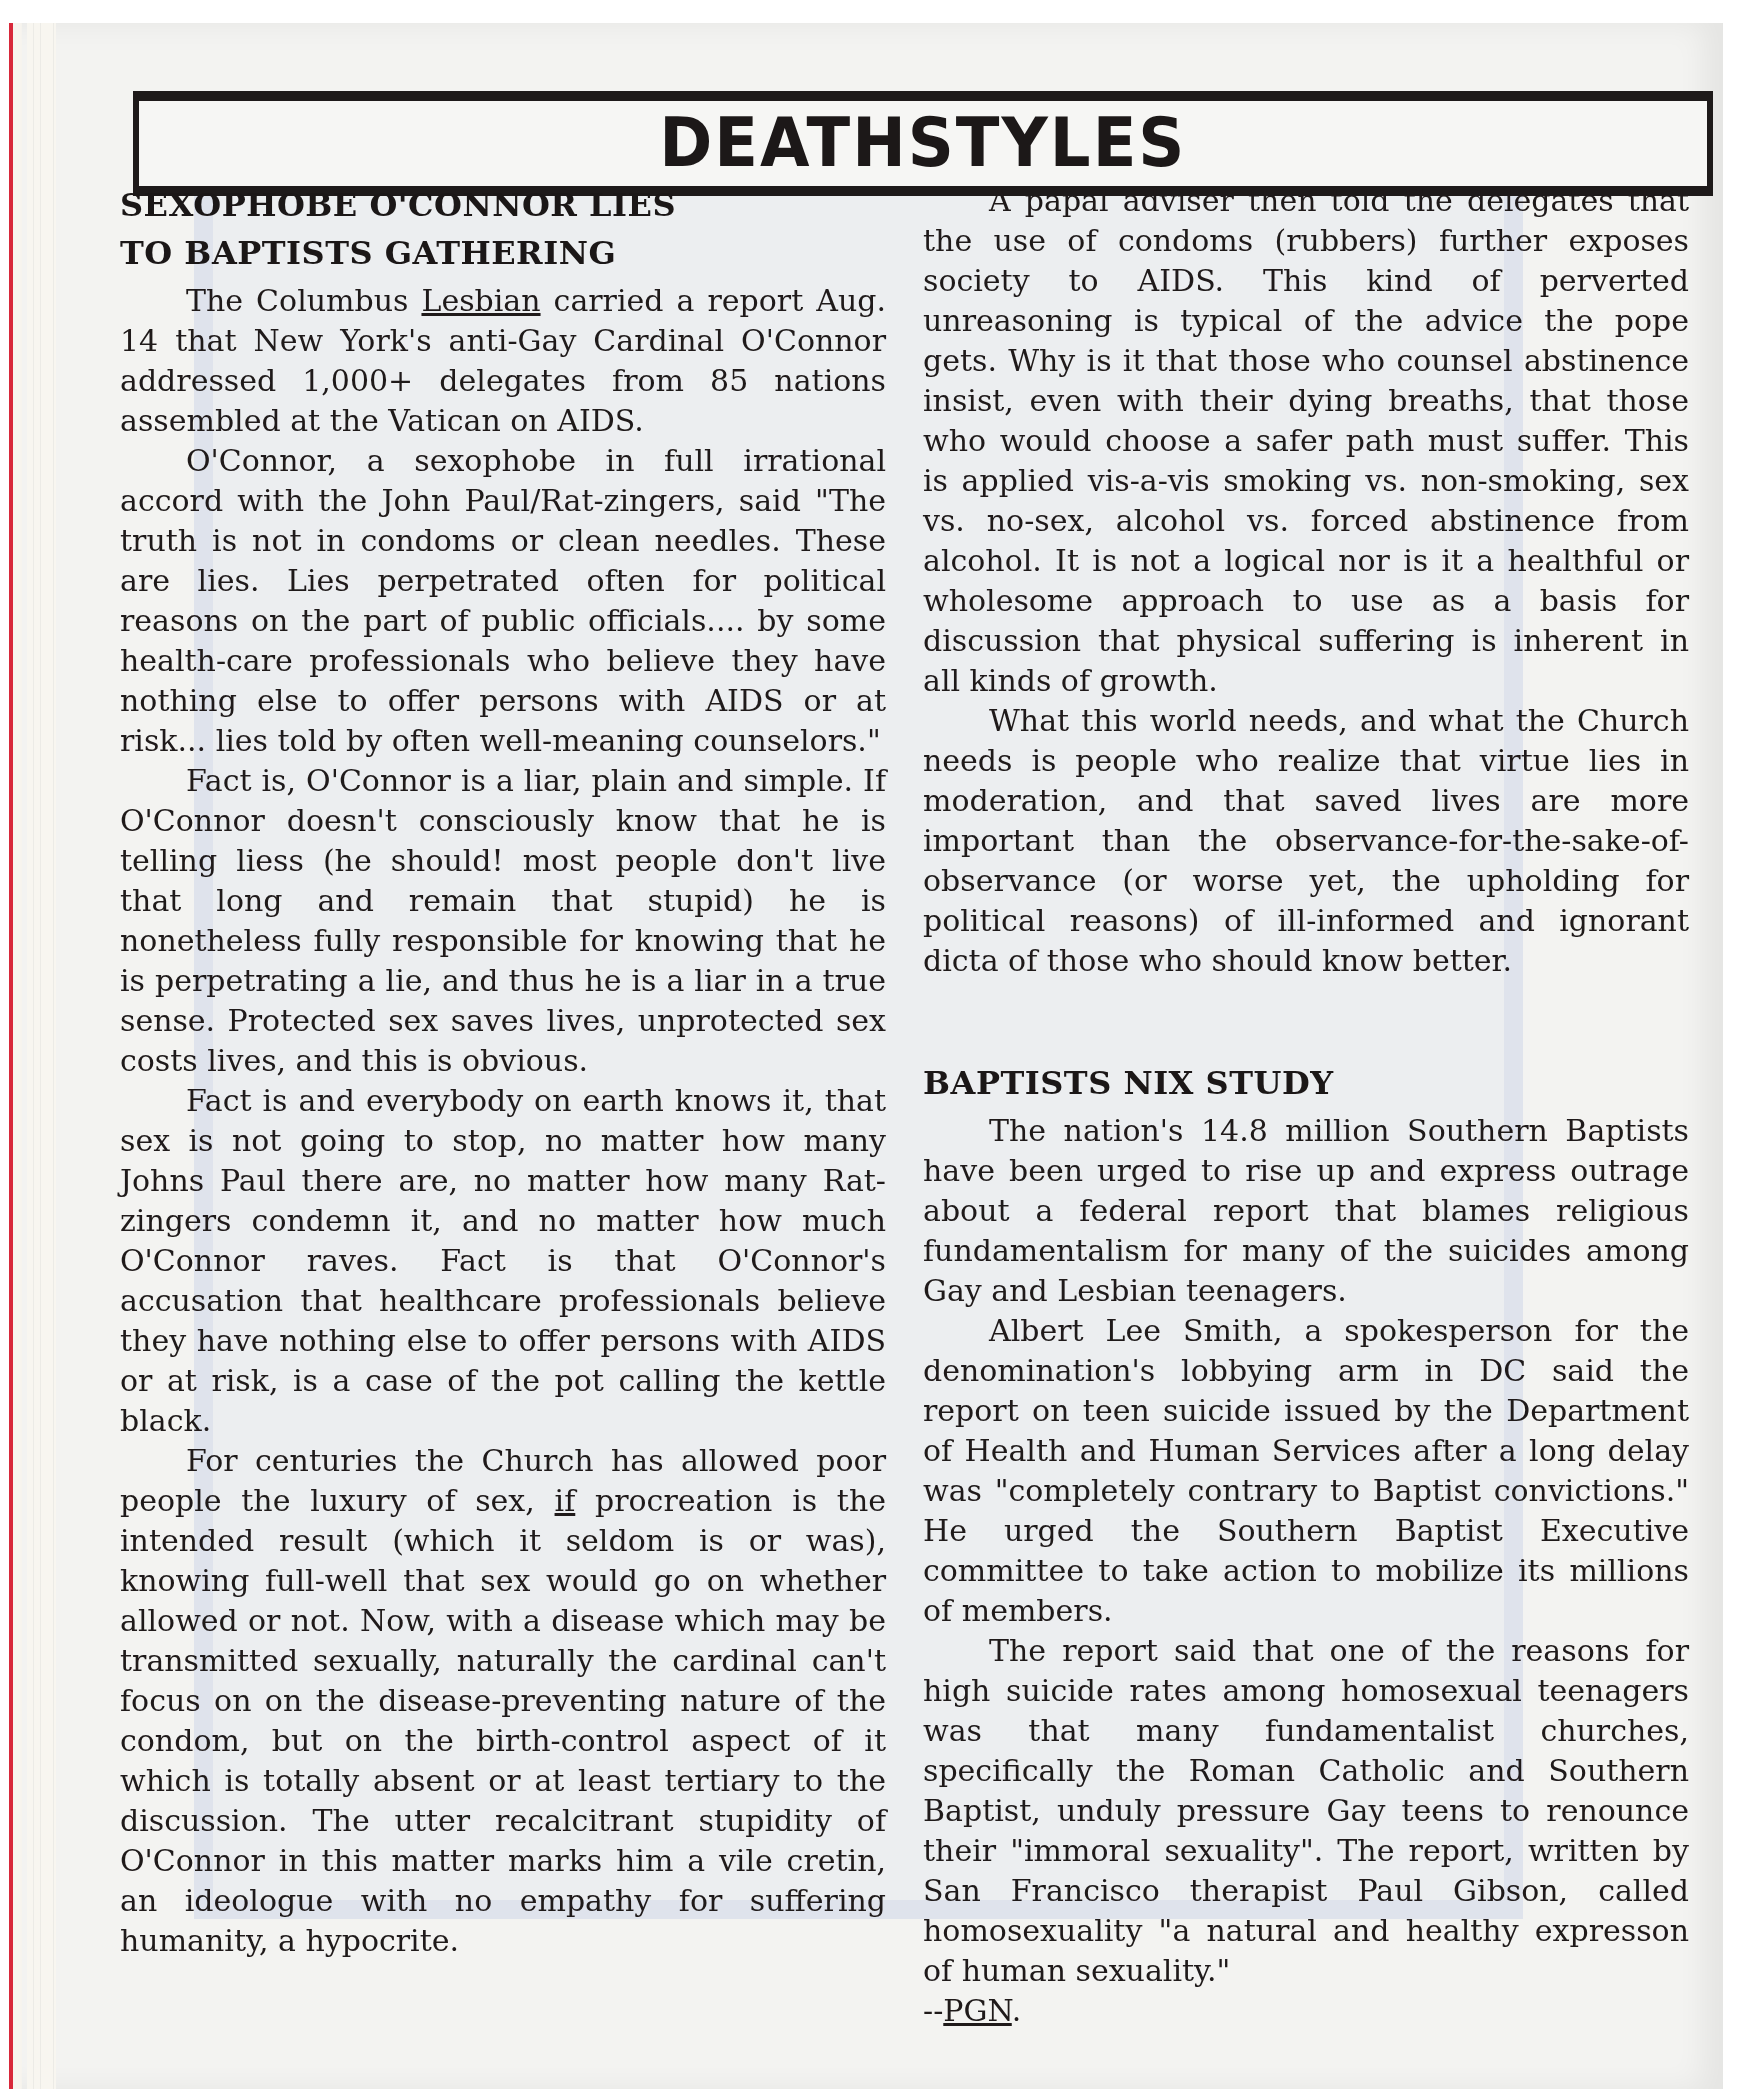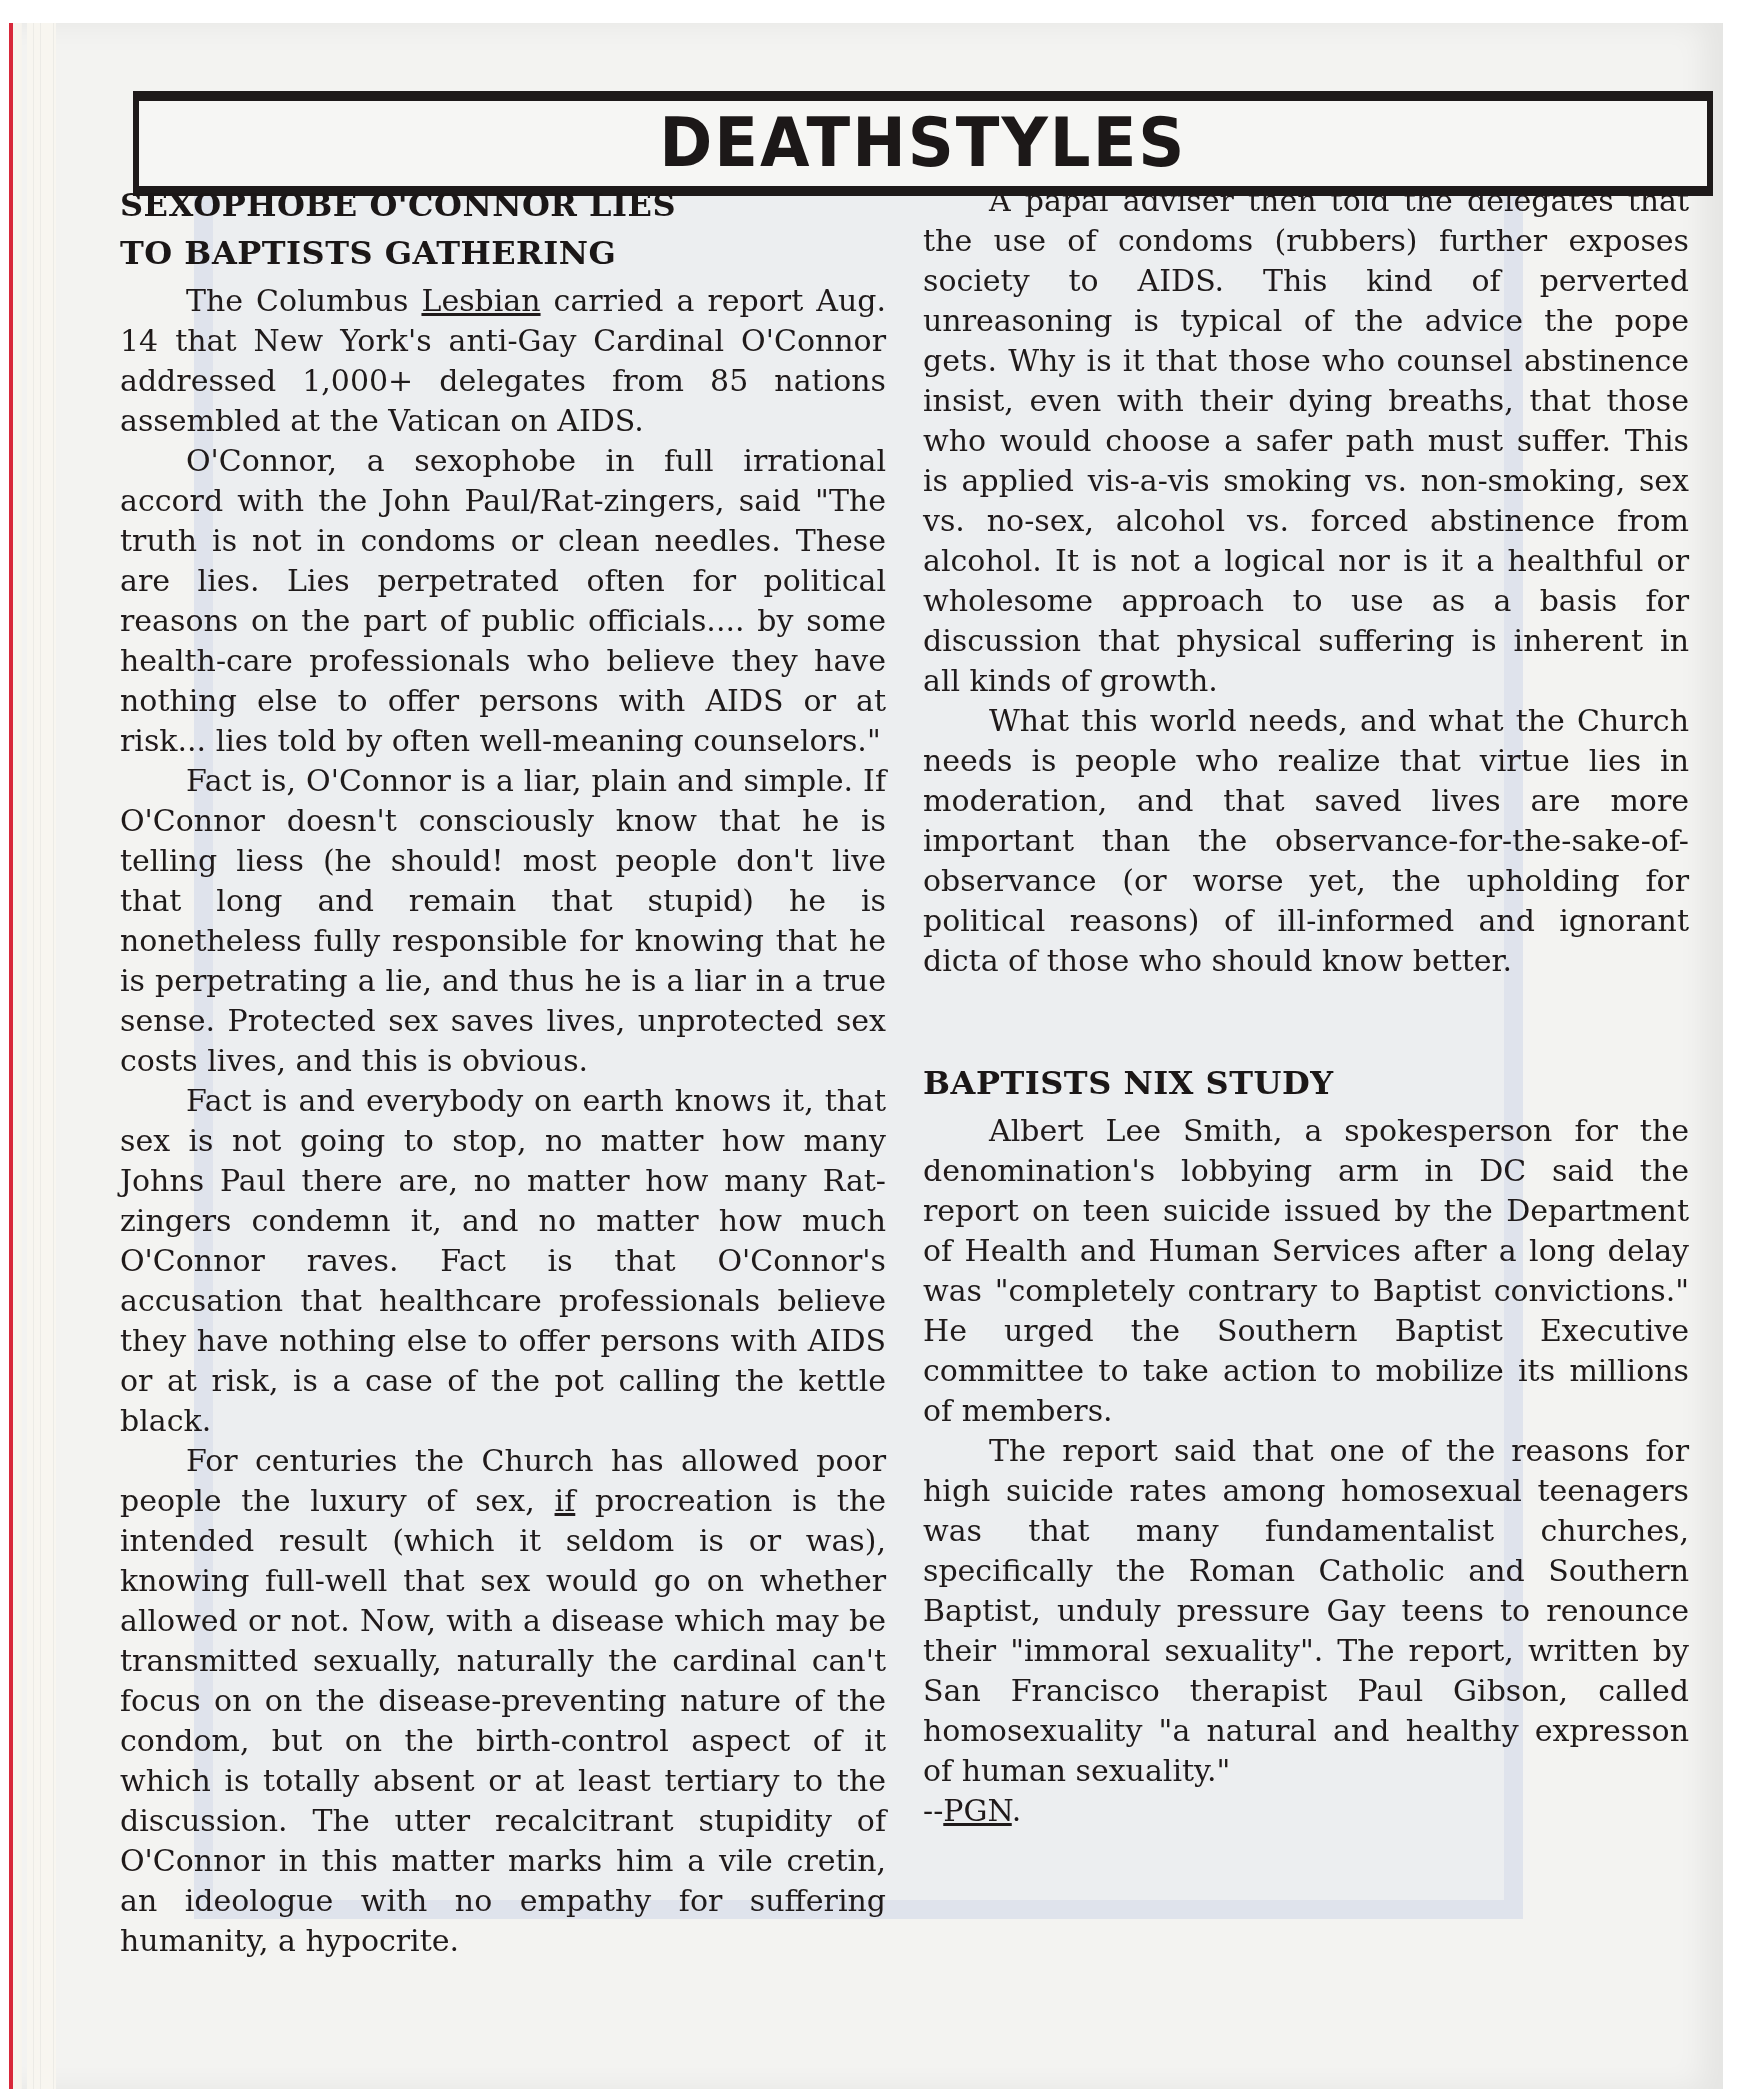--- a/index.html
+++ b/index.html
@@ -117,17 +117,18 @@
   <p>Fact is, O'Connor is a liar, plain and simple. If O'Connor doesn't consciously know that he is telling liess (he should! most people don't live that long and remain that stupid) he is nonetheless fully responsible for knowing that he is perpetrating a lie, and thus he is a liar in a true sense. Protected sex saves lives, unprotected sex costs lives, and this is obvious.</p>
   <p>Fact is and everybody on earth knows it, that sex is not going to stop, no matter how many Johns Paul there are, no matter how many Rat-zingers condemn it, and no matter how much O'Connor raves. Fact is that O'Connor's accusation that healthcare professionals believe they have nothing else to offer persons with AIDS or at risk, is a case of the pot calling the kettle black.</p>
   <p><span>For centuries the Church has allowed poor people the luxury of sex, </span><span class="underline">if</span><span> procreation is the intended result (which it seldom is or was), knowing full-well that sex would go on whether allowed or not. Now, with a disease which may be transmitted sexually, naturally the cardinal can't focus on on the disease-preventing nature of the condom, but on the birth-control aspect of it which is totally absent or at least tertiary to the discussion. The utter recalcitrant stupidity of O'Connor in this matter marks him a vile cretin, an ideologue with no empathy for suffering humanity, a hypocrite.</span></p>
 </div>
 
 <div class="col col-right">
   <p>A papal adviser then told the delegates that the use of condoms (rubbers) further exposes society to AIDS. This kind of perverted unreasoning is typical of the advice the pope gets. Why is it that those who counsel abstinence insist, even with their dying breaths, that those who would choose a safer path must suffer. This is applied vis-a-vis smoking vs. non-smoking, sex vs. no-sex, alcohol vs. forced abstinence from alcohol. It is not a logical nor is it a healthful or wholesome approach to use as a basis for discussion that physical suffering is inherent in all kinds of growth.</p>
   <p>What this world needs, and what the Church needs is people who realize that virtue lies in moderation, and that saved lives are more important than the observance-for-the-sake-of-observance (or worse yet, the upholding for political reasons) of ill-informed and ignorant dicta of those who should know better.</p>
 
   <h2 class="headline headline-2">BAPTISTS NIX STUDY</h2>
+  <p>The nation's 14.8 million Southern Baptists have been urged to rise up and express outrage about a federal report that blames religious fundamentalism for many of the suicides among Gay and Lesbian teenagers.</p>
   <p>Albert Lee Smith, a spokesperson for the denomination's lobbying arm in DC said the report on teen suicide issued by the Department of Health and Human Services after a long delay was "completely contrary to Baptist convictions." He urged the Southern Baptist Executive committee to take action to mobilize its millions of members.</p>
   <p>The report said that one of the reasons for high suicide rates among homosexual teenagers was that many fundamentalist churches, specifically the Roman Catholic and Southern Baptist, unduly pressure Gay teens to renounce their "immoral sexuality". The report, written by San Francisco therapist Paul Gibson, called homosexuality "a natural and healthy expresson of human sexuality."</p>
   <p class="signoff"><span>--</span><span class="underline">PGN</span><span>.</span></p>
 </div>
 
 
 </body></html>

